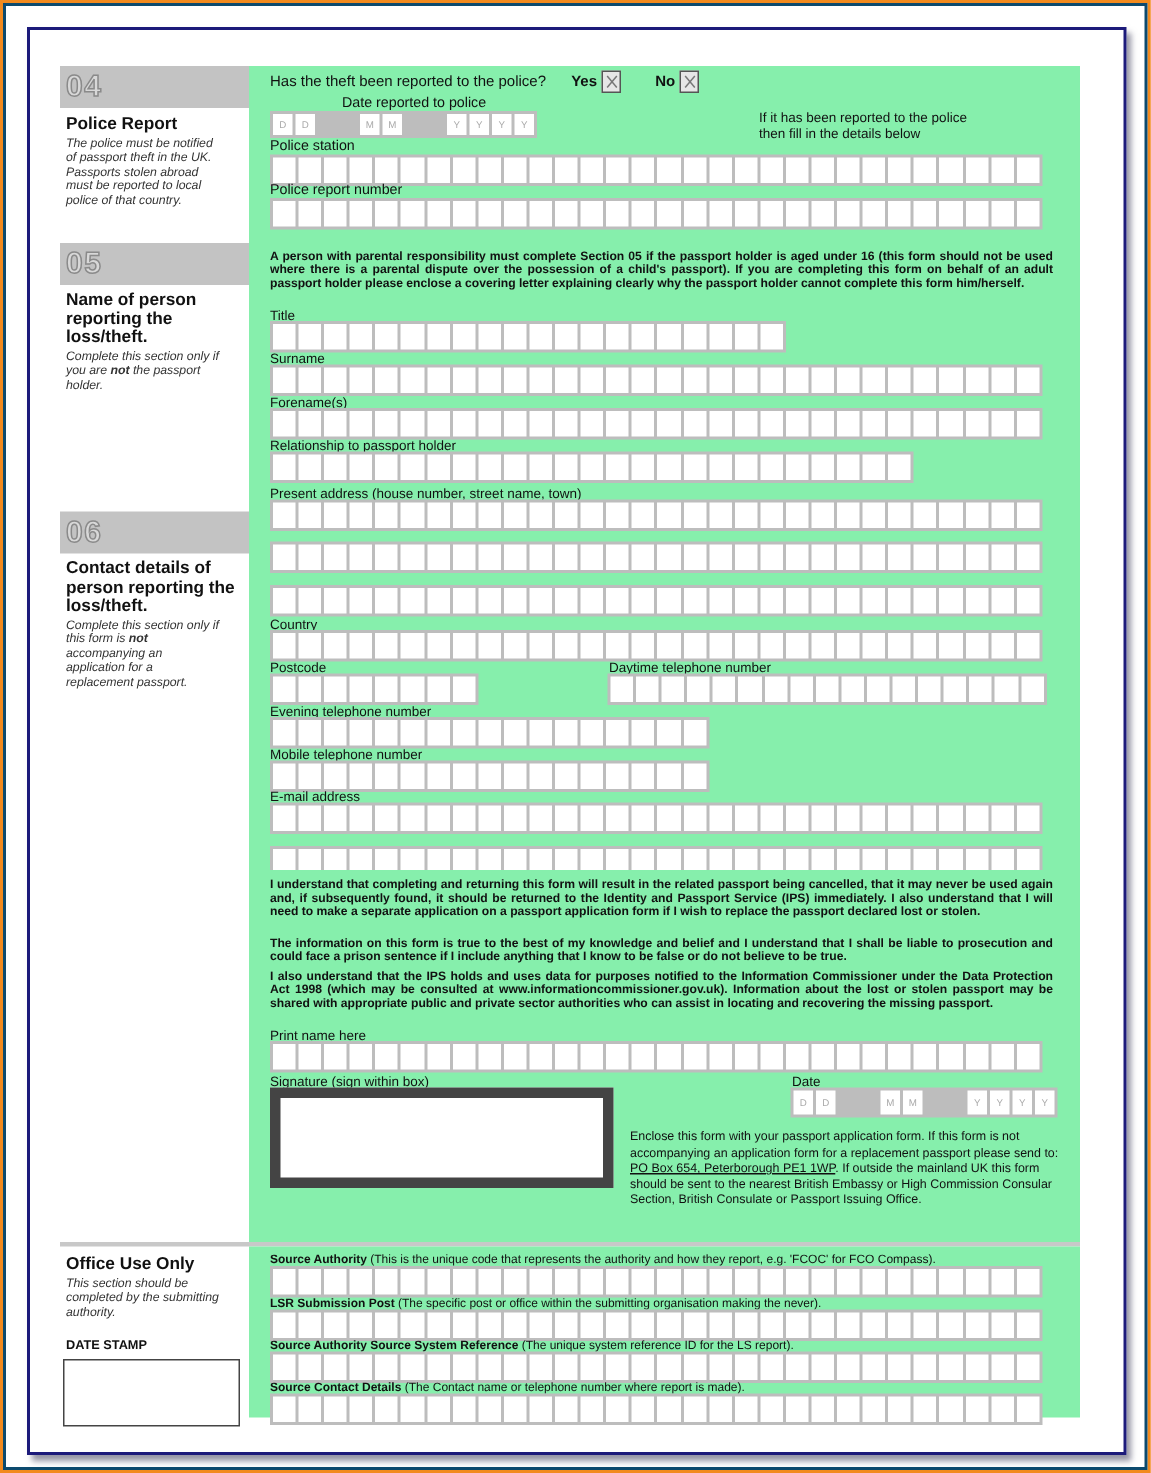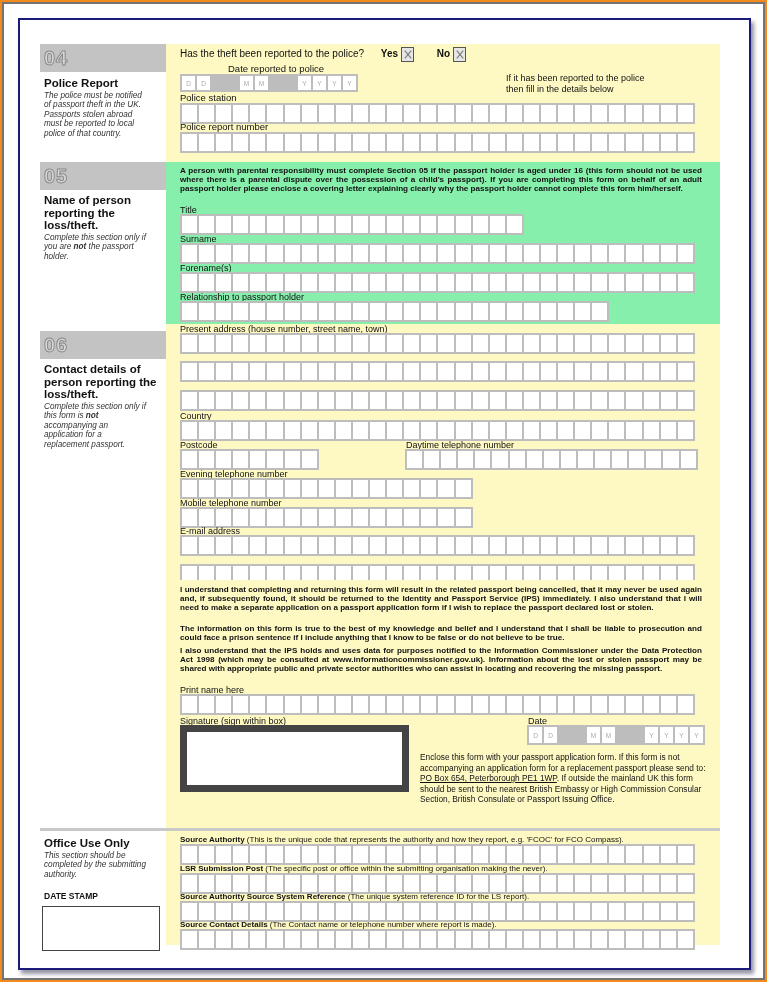--- a/index.html
+++ b/index.html
@@ -1,29 +1,29 @@
 <!DOCTYPE html>
 <html><head>
 <meta charset="utf-8">
 <style>
   * { box-sizing: border-box; margin: 0; padding: 0; }
   html, body { width: 767px; height: 982px; overflow: hidden; background: #f28a1e; }
   body { font-family: "Liberation Sans", sans-serif; color: #111; position: relative; }
   .outer-frame {
     position: absolute; left: 2px; top: 2px; width: 763px; height: 978px;
-    border: 2px solid #737373; background: #fff;
+    border: 2px solid #0c4a6e; background: #fff;
   }
   .page {
     position: absolute; left: 14px; top: 14px; width: 733px; height: 952px;
     border: 2px solid #1c1a7a; background: #fff;
     box-shadow: 3px 4px 4px rgba(60,60,90,0.55);
   }
   .section { position: absolute; left: 20px; width: 680px; }
   .left-col { position: absolute; left: 0; top: 0; width: 126px; }
-  .right-col { position: absolute; left: 126px; top: 0; width: 554px; background: #fef9c3; }
+  .right-col { position: absolute; left: 126px; top: 0; width: 554px; background: #86efac; }
   .sec-num {
     height: 28px; background: #c3c3c3; padding-left: 4px;
     font-size: 20px; font-weight: bold; color: #d8d8d8;
     -webkit-text-stroke: 1px #8a8a8a; line-height: 28px; letter-spacing: 1px;
   }
   .sec-title { font-size: 11.5px; font-weight: bold; padding: 4px 4px 0 4px; line-height: 12.5px; }
   .sec-note { font-size: 8.2px; font-style: italic; color: #333; padding: 1px 20px 0 4px; line-height: 9.5px; }
   .lbl { position: absolute; font-size: 9px; line-height: 10px; white-space: nowrap; }
   .boxes {
     position: absolute; display: flex; background: #bdbdbd; padding: 2px; gap: 2px; height: 21px;
@@ -266,21 +266,21 @@
             <div class="c"></div>
             <div class="c"></div>
             <div class="c"></div>
             <div class="c"></div>
           </div>
     </div>
   </div>
 
   <div class="section" style="top:304px;height:256px;">
     <div class="left-col">
-      <div class="sec-num" style="margin-top:7px;">06</div>
+      <div class="sec-num" style="margin-top:17px;">06</div>
       <div class="sec-title">Contact details of person reporting the loss/theft.</div>
       <div class="sec-note"><span>Complete this section only if this form is </span><b>not</b><span> accompanying an application for a replacement passport.</span></div>
     </div>
     <div class="right-col" style="height:256px;">
       <div class="lbl" style="left:14px;top:0px;">Present address (house number, street name, town)</div>
       <div class="boxes" style="left:14px;top:9px;">
             <div class="c"></div>
             <div class="c"></div>
             <div class="c"></div>
             <div class="c"></div>

